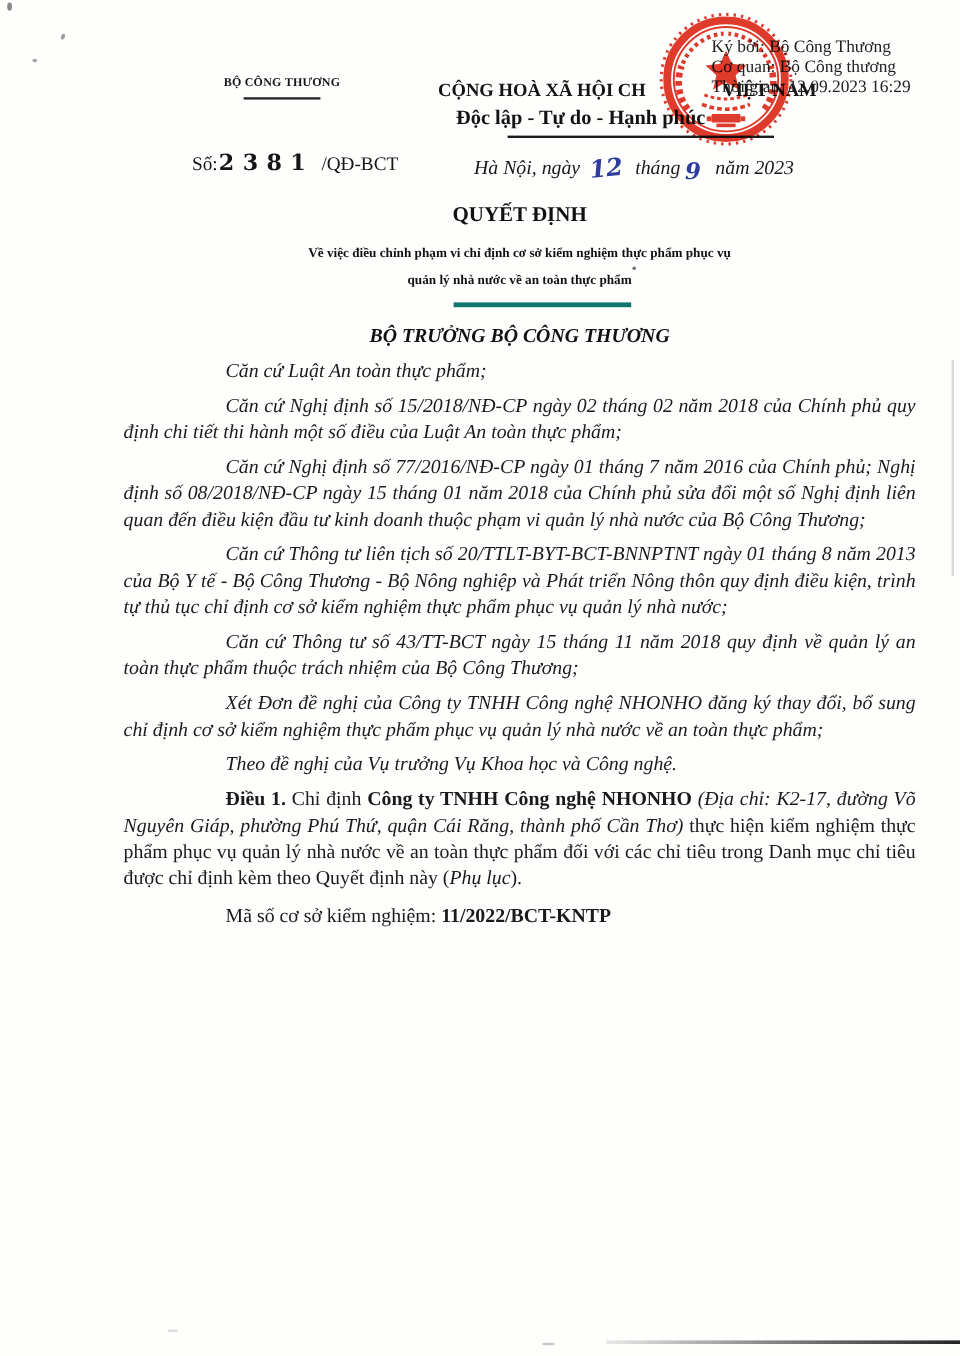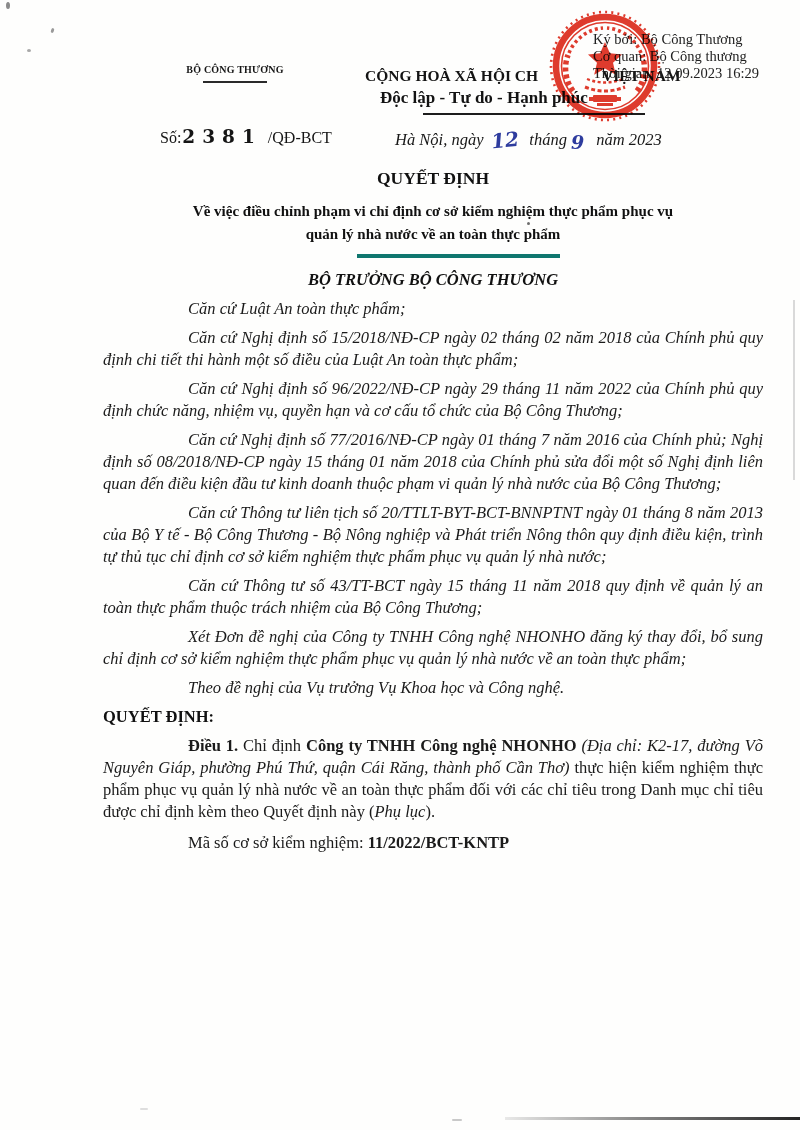--- a/index.html
+++ b/index.html
@@ -26,21 +26,21 @@
   .hand{color:#2e3c9e;font-family:"DejaVu Serif",serif;font-style:italic;font-weight:bold;display:inline-block;}
   .hand-day{font-size:20px;margin:0 10px 0 8px;transform:rotate(-6deg) translateY(2px);}
   .hand-month{font-size:19px;margin:0 12px 0 4px;transform:translateY(4px);}
   
   .signature{position:absolute;left:593px;top:31px;font-size:14.5px;line-height:17px;color:#212121;white-space:nowrap;}
   
   .seal{position:absolute;left:545px;top:9px;width:120px;height:114px;mix-blend-mode:multiply;opacity:.92;}
   
   .title-block{position:absolute;left:103px;top:168px;width:660px;text-align:center;}
   .doc-heading{font-weight:bold;font-size:17.5px;color:#111;}
-  .doc-subject{font-weight:bold;font-size:15px;line-height:23px;margin-top:11px;color:#111;}
+  .doc-subject{font-weight:bold;font-size:11px;line-height:23px;margin-top:11px;color:#111;}
   .subject-underline{border-bottom:4px solid #0f766e;padding-bottom:12px;font-family:Liberation Serif, serif;}
   .authority{font-weight:bold;font-size:16.5px;margin-top:24px;color:#111;font-style:italic;}
   
   .body-block{position:absolute;left:103px;top:298px;width:660px;}
   .body-block p{margin:0 0 7px;text-indent:85px;text-align:justify;font-size:16.5px;line-height:22px;}
   .preamble p, p.preamble-p{font-style:italic;font-family:Liberation Serif, serif;}
   .decide-heading{text-align:center;font-weight:bold;font-size:17px;margin:13px 0 9px;text-indent:0 !important;color:#111;}
   .article{font-style:normal;line-height:23px;}
   .code-line{margin-top:9px !important;}
   .code-line .code{font-weight:bold;font-size:16.5px;}
@@ -105,28 +105,26 @@
     <div class="doc-subject">
       <span>Về việc điều chỉnh phạm vi chỉ định cơ sở kiểm nghiệm thực phẩm phục vụ</span><br>
       <span>quản lý </span><span class="subject-underline">nhà nước về an toàn thực phẩm</span>
     </div>
     <div class="authority">BỘ TRƯỞNG BỘ CÔNG THƯƠNG</div>
   </div>
 
   <div class="body-block">
     <p class="preamble-p">Căn cứ Luật An toàn thực phẩm;</p>
     <p class="preamble-p">Căn cứ Nghị định số 15/2018/NĐ-CP ngày 02 tháng 02 năm 2018 của Chính phủ quy định chi tiết thi hành một số điều của Luật An toàn thực phẩm;</p>
-    <p class="preamble-p">Căn cứ Nghị định số 96/2022/NĐ-CP ngày 29 tháng 11 năm 2022 của Chính phủ quy định chức năng, nhiệm vụ, quyền hạn và cơ cấu tổ chức của Bộ Công Thương;</p>
     <p class="preamble-p">Căn cứ Nghị định số 77/2016/NĐ-CP ngày 01 tháng 7 năm 2016 của Chính phủ; Nghị định số 08/2018/NĐ-CP ngày 15 tháng 01 năm 2018 của Chính phủ sửa đổi một số Nghị định liên quan đến điều kiện đầu tư kinh doanh thuộc phạm vi quản lý nhà nước của Bộ Công Thương;</p>
     <p class="preamble-p">Căn cứ Thông tư liên tịch số 20/TTLT-BYT-BCT-BNNPTNT ngày 01 tháng 8 năm 2013 của Bộ Y tế - Bộ Công Thương - Bộ Nông nghiệp và Phát triển Nông thôn quy định điều kiện, trình tự thủ tục chỉ định cơ sở kiểm nghiệm thực phẩm phục vụ quản lý nhà nước;</p>
     <p class="preamble-p">Căn cứ Thông tư số 43/TT-BCT ngày 15 tháng 11 năm 2018 quy định về quản lý an toàn thực phẩm thuộc trách nhiệm của Bộ Công Thương;</p>
     <p class="preamble-p">Xét Đơn đề nghị của Công ty TNHH Công nghệ NHONHO đăng ký thay đổi, bổ sung chỉ định cơ sở kiểm nghiệm thực phẩm phục vụ quản lý nhà nước về an toàn thực phẩm;</p>
     <p class="preamble-p">Theo đề nghị của Vụ trưởng Vụ Khoa học và Công nghệ.</p>
 
-    <p class="decide-heading">QUYẾT ĐỊNH:</p>
 
     <p class="article"><b>Điều 1.</b><span> Chỉ định </span><b>Công ty TNHH Công nghệ NHONHO </b><i>(Địa chỉ: K2-17, đường Võ Nguyên Giáp, phường Phú Thứ, quận Cái Răng, thành phố Cần Thơ)</i><span> thực hiện kiểm nghiệm thực phẩm phục vụ quản lý nhà nước về an toàn thực phẩm đối với các chỉ tiêu trong Danh mục chỉ tiêu được chỉ định kèm theo Quyết định này (</span><i>Phụ lục</i><span>).</span></p>
 
     <p class="code-line"><span>Mã số cơ sở kiểm nghiệm: </span><span class="code">11/2022/BCT-KNTP</span></p>
   </div>
 
   <div class="speck" style="left:6px;top:2px;width:4px;height:7px;background:#8a8a8a;"></div>
   <div class="speck" style="left:51px;top:28px;width:3px;height:5px;background:#9a9a9a;transform:rotate(20deg);"></div>
   <div class="speck" style="left:27px;top:49px;width:4px;height:3px;background:#a8a8a8;"></div>
   <div class="speck" style="left:527px;top:222px;width:3px;height:3px;background:#6e6e6e;"></div>

